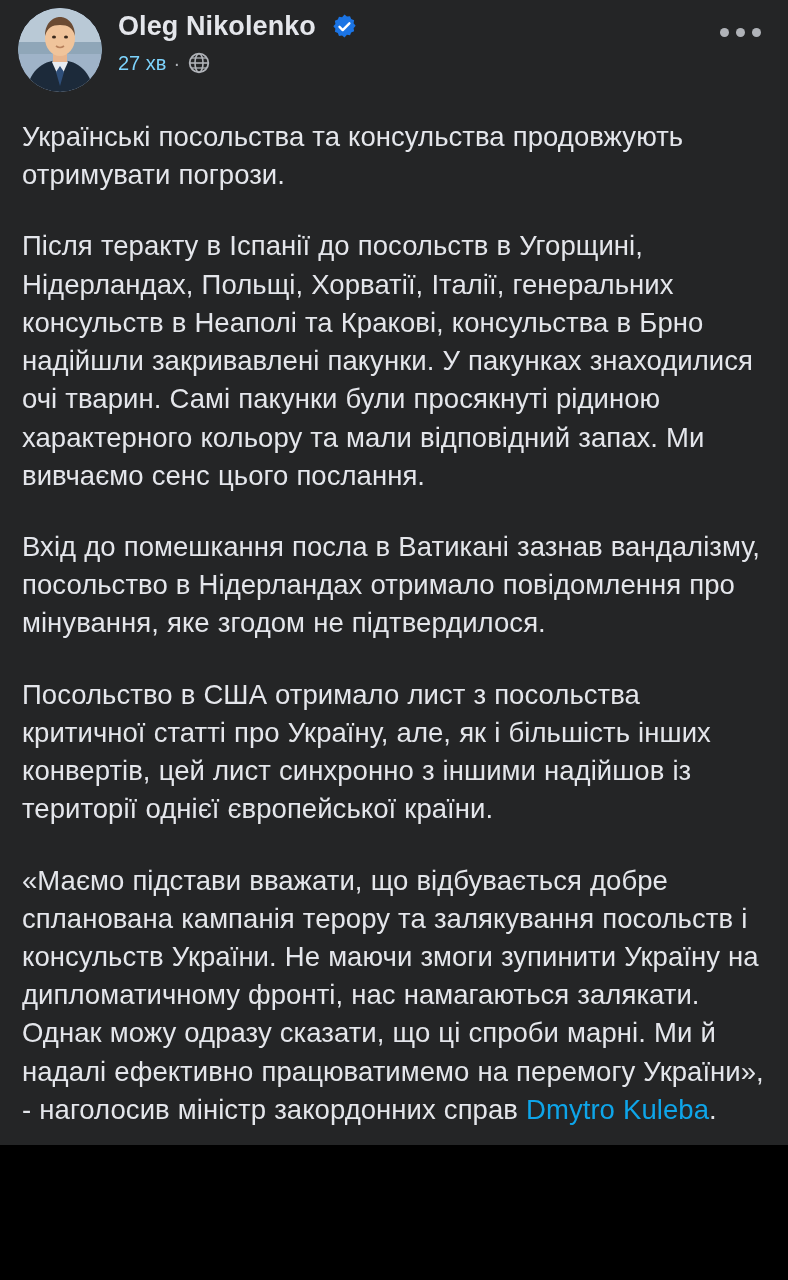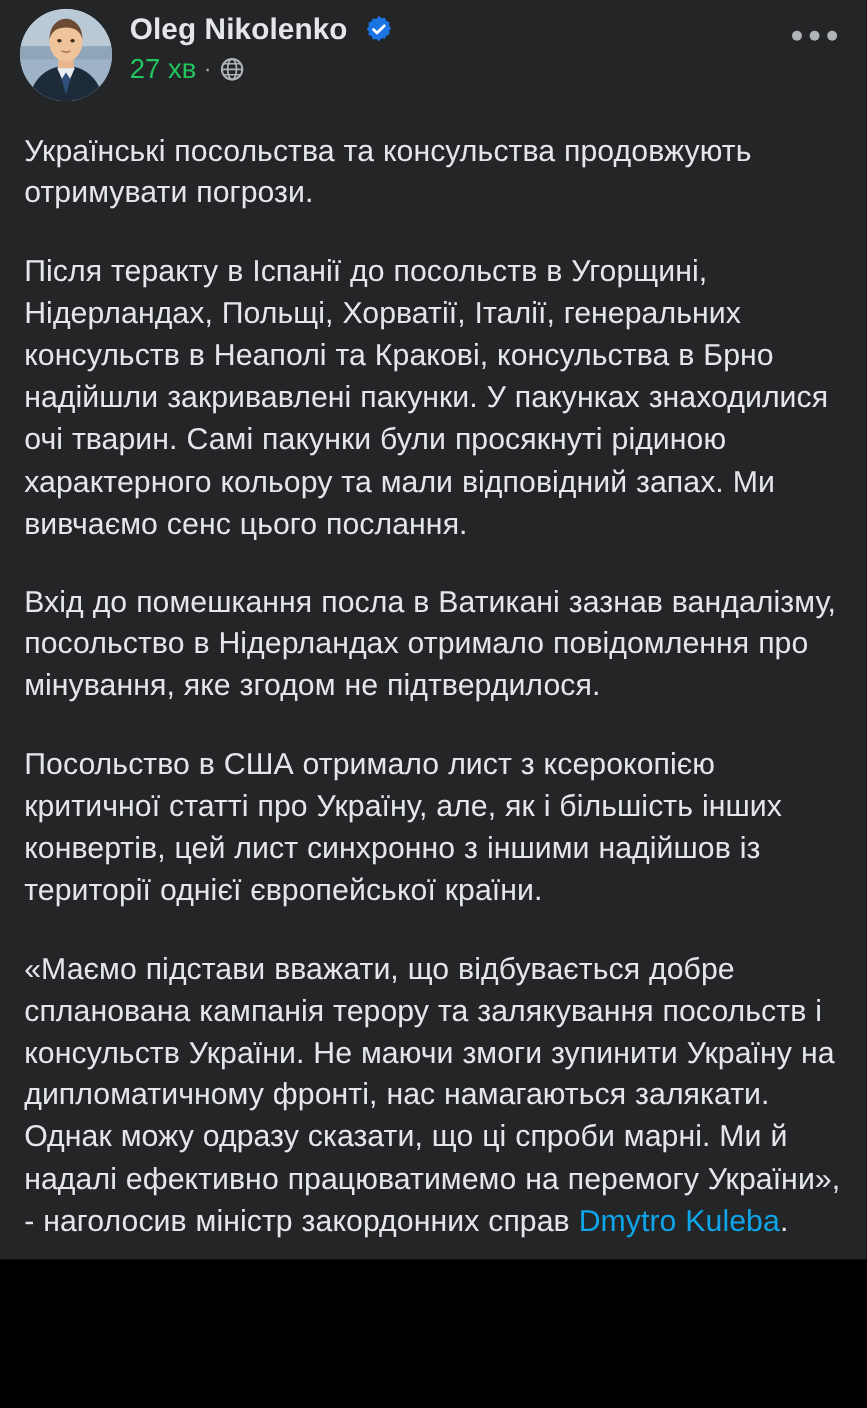--- a/index.html
+++ b/index.html
@@ -73,22 +73,22 @@
     flex: 0 0 auto;
     display: block;
   }
   .meta-row {
     display: flex;
     align-items: center;
     gap: 7px;
     margin-top: 9px;
   }
   .timestamp {
-    font-size: 25px;
-    color: #22c55e;
+    font-size: 20px;
+    color: #7dd3fc;
     line-height: 1;
   }
   .meta-dot {
     font-size: 20px;
     color: #b0b3b8;
     line-height: 1;
   }
   .globe-icon {
     width: 24px;
     height: 24px;
@@ -198,18 +198,18 @@
         <i></i>
         <i></i>
         <i></i>
       </div>
     </div>
 
     <div class="post-body">
       <p class="para">Українські посольства та консульства продовжують отримувати погрози.</p>
       <p class="para">Після теракту в Іспанії до посольств в Угорщині, Нідерландах, Польщі, Хорватії, Італії, генеральних консульств в Неаполі та Кракові, консульства в Брно надійшли закривавлені пакунки. У пакунках знаходилися очі тварин. Самі пакунки були просякнуті рідиною характерного кольору та мали відповідний запах. Ми вивчаємо сенс цього послання.</p>
       <p class="para">Вхід до помешкання посла в Ватикані зазнав вандалізму, посольство в Нідерландах отримало повідомлення про мінування, яке згодом не підтвердилося.</p>
-      <p class="para">Посольство в США отримало лист з ксерокопією критичної статті про Україну, але, як і більшість інших конвертів, цей лист синхронно з іншими надійшов із території однієї європейської країни.</p>
+      <p class="para">Посольство в США отримало лист з посольства критичної статті про Україну, але, як і більшість інших конвертів, цей лист синхронно з іншими надійшов із території однієї європейської країни.</p>
       <p class="para"><span>«Маємо підстави вважати, що відбувається добре спланована кампанія терору та залякування посольств і консульств України. Не маючи змоги зупинити Україну на дипломатичному фронті, нас намагаються залякати. Однак можу одразу сказати, що ці спроби марні. Ми й надалі ефективно працюватимемо на перемогу України», - наголосив міністр закордонних справ </span><a class="mention" href="#">Dmytro Kuleba</a><span>.</span></p>
     </div>
 
   </div>
 </div>
 
 </body></html>

